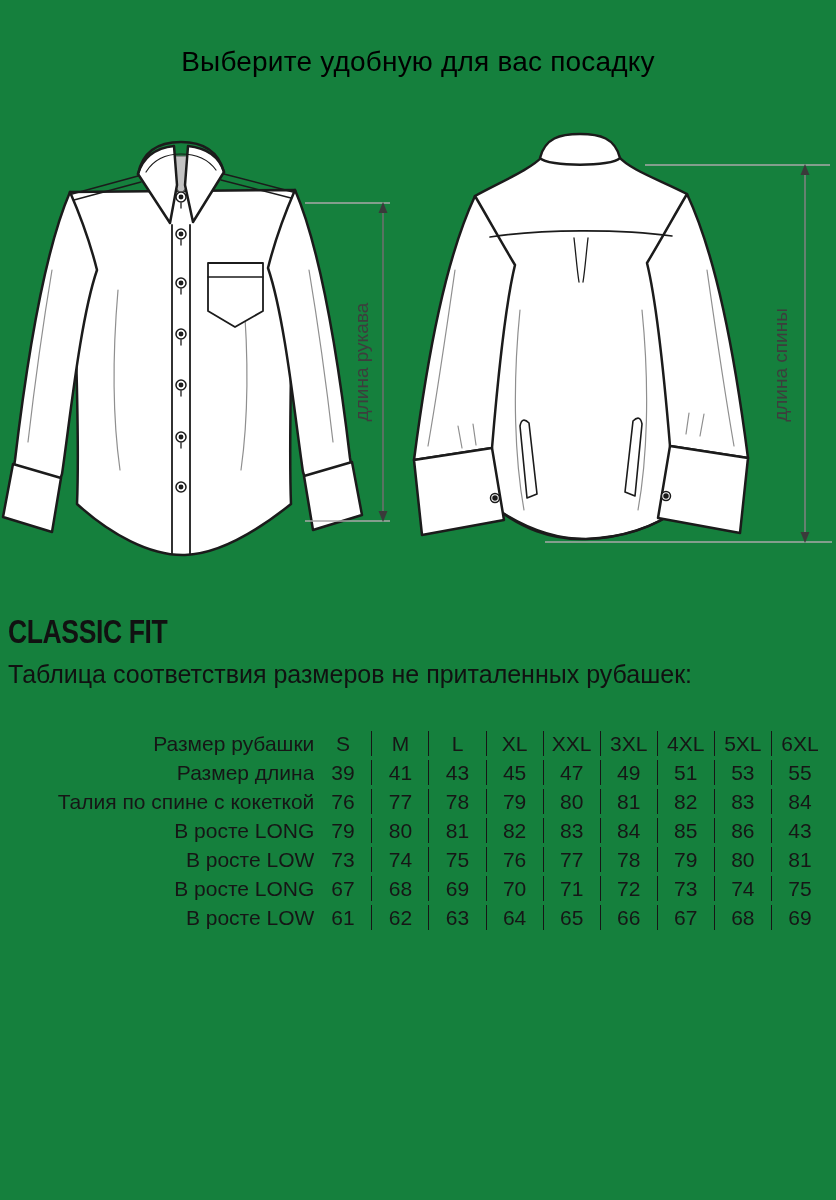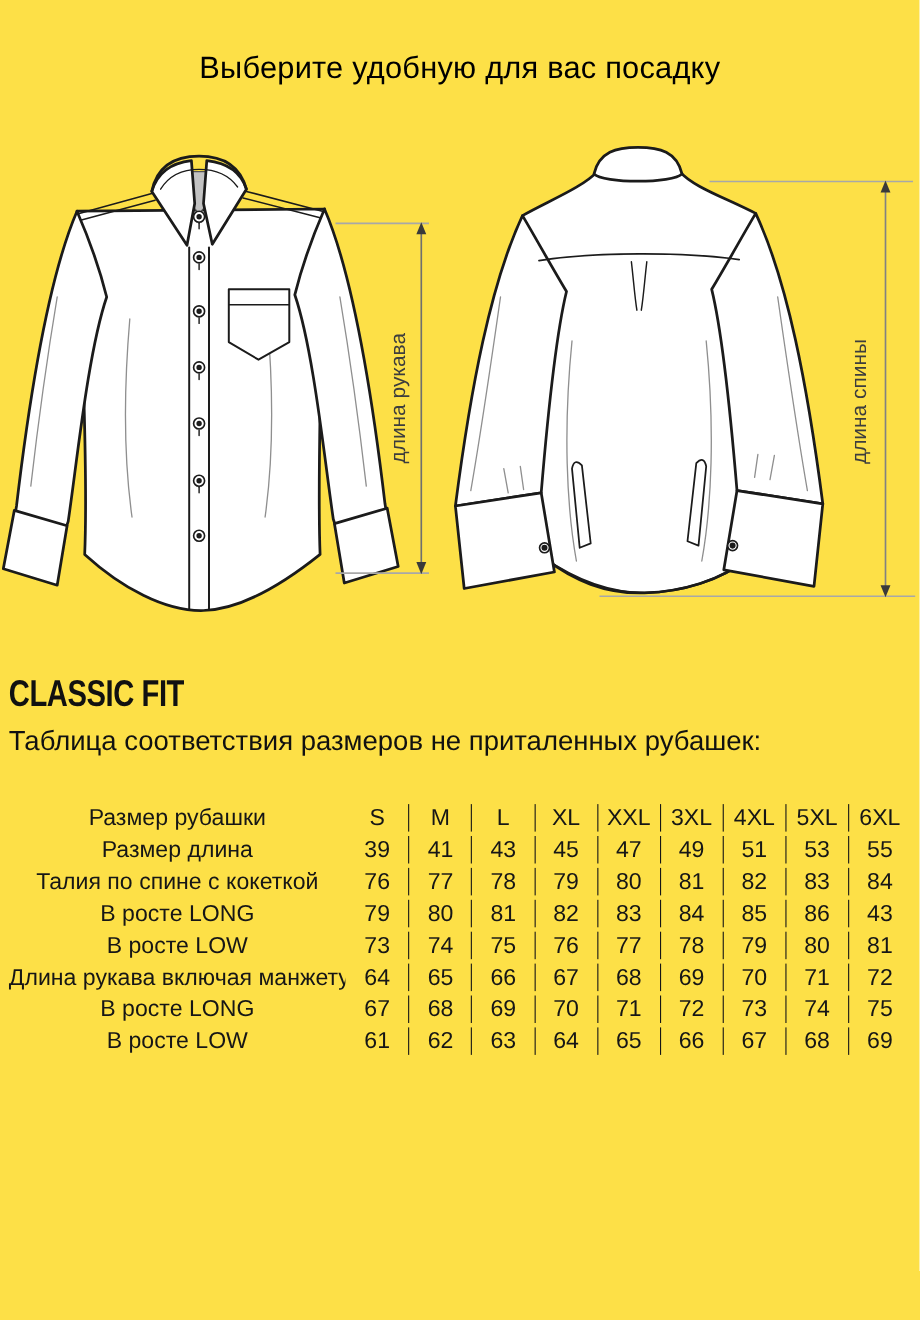--- a/index.html
+++ b/index.html
@@ -1,17 +1,17 @@
 <!DOCTYPE html>
 <html lang="ru"><head>
 <meta charset="utf-8">
 <style>
   html,body{margin:0;padding:0;background:#fff;}
   .page{
-    position:relative;width:836px;height:1200px;background:#fde047;
+    position:relative;width:836px;height:1200px;background:#15803d;
     font-family:"Liberation Sans","DejaVu Sans",sans-serif;color:#161616;
     overflow:hidden;
   }
   .title{
     position:absolute;top:46px;left:0;width:836px;text-align:center;
     font-size:28px;font-weight:400;color:#000;letter-spacing:0.2px;
   }
   svg.diagram{position:absolute;display:block;}
   #front-diagram{left:0;top:130px;}
   #back-diagram{left:400px;top:130px;}
@@ -26,21 +26,21 @@
   }
   table.size-table{
     position:absolute;left:8px;top:727px;
     border-collapse:separate;border-spacing:0 4px;
     table-layout:fixed;width:820px;
   }
   table.size-table td{
     height:25px;padding:0;font-size:21px;color:#161616;
     vertical-align:middle;white-space:nowrap;overflow:hidden;
   }
-  td.label-cell{text-align:center;}
+  td.label-cell{text-align:right;}
   td.value-cell{text-align:center;}
   td.value-cell + td.value-cell{border-left:1.5px solid #161616;}
   .dim-text{font-family:"Liberation Sans","DejaVu Sans",sans-serif;}
 </style>
 </head>
 <body>
 
 <div class="page">
 
   <div class="title">Выберите удобную для вас посадку</div>
@@ -269,32 +269,20 @@
           <td class="value-cell">74</td>
           <td class="value-cell">75</td>
           <td class="value-cell">76</td>
           <td class="value-cell">77</td>
           <td class="value-cell">78</td>
           <td class="value-cell">79</td>
           <td class="value-cell">80</td>
           <td class="value-cell">81</td>
         </tr>
         <tr>
-          <td class="label-cell">Длина рукава включая манжету</td>
-          <td class="value-cell">64</td>
-          <td class="value-cell">65</td>
-          <td class="value-cell">66</td>
-          <td class="value-cell">67</td>
-          <td class="value-cell">68</td>
-          <td class="value-cell">69</td>
-          <td class="value-cell">70</td>
-          <td class="value-cell">71</td>
-          <td class="value-cell">72</td>
-        </tr>
-        <tr>
           <td class="label-cell">В росте LONG</td>
           <td class="value-cell">67</td>
           <td class="value-cell">68</td>
           <td class="value-cell">69</td>
           <td class="value-cell">70</td>
           <td class="value-cell">71</td>
           <td class="value-cell">72</td>
           <td class="value-cell">73</td>
           <td class="value-cell">74</td>
           <td class="value-cell">75</td>

